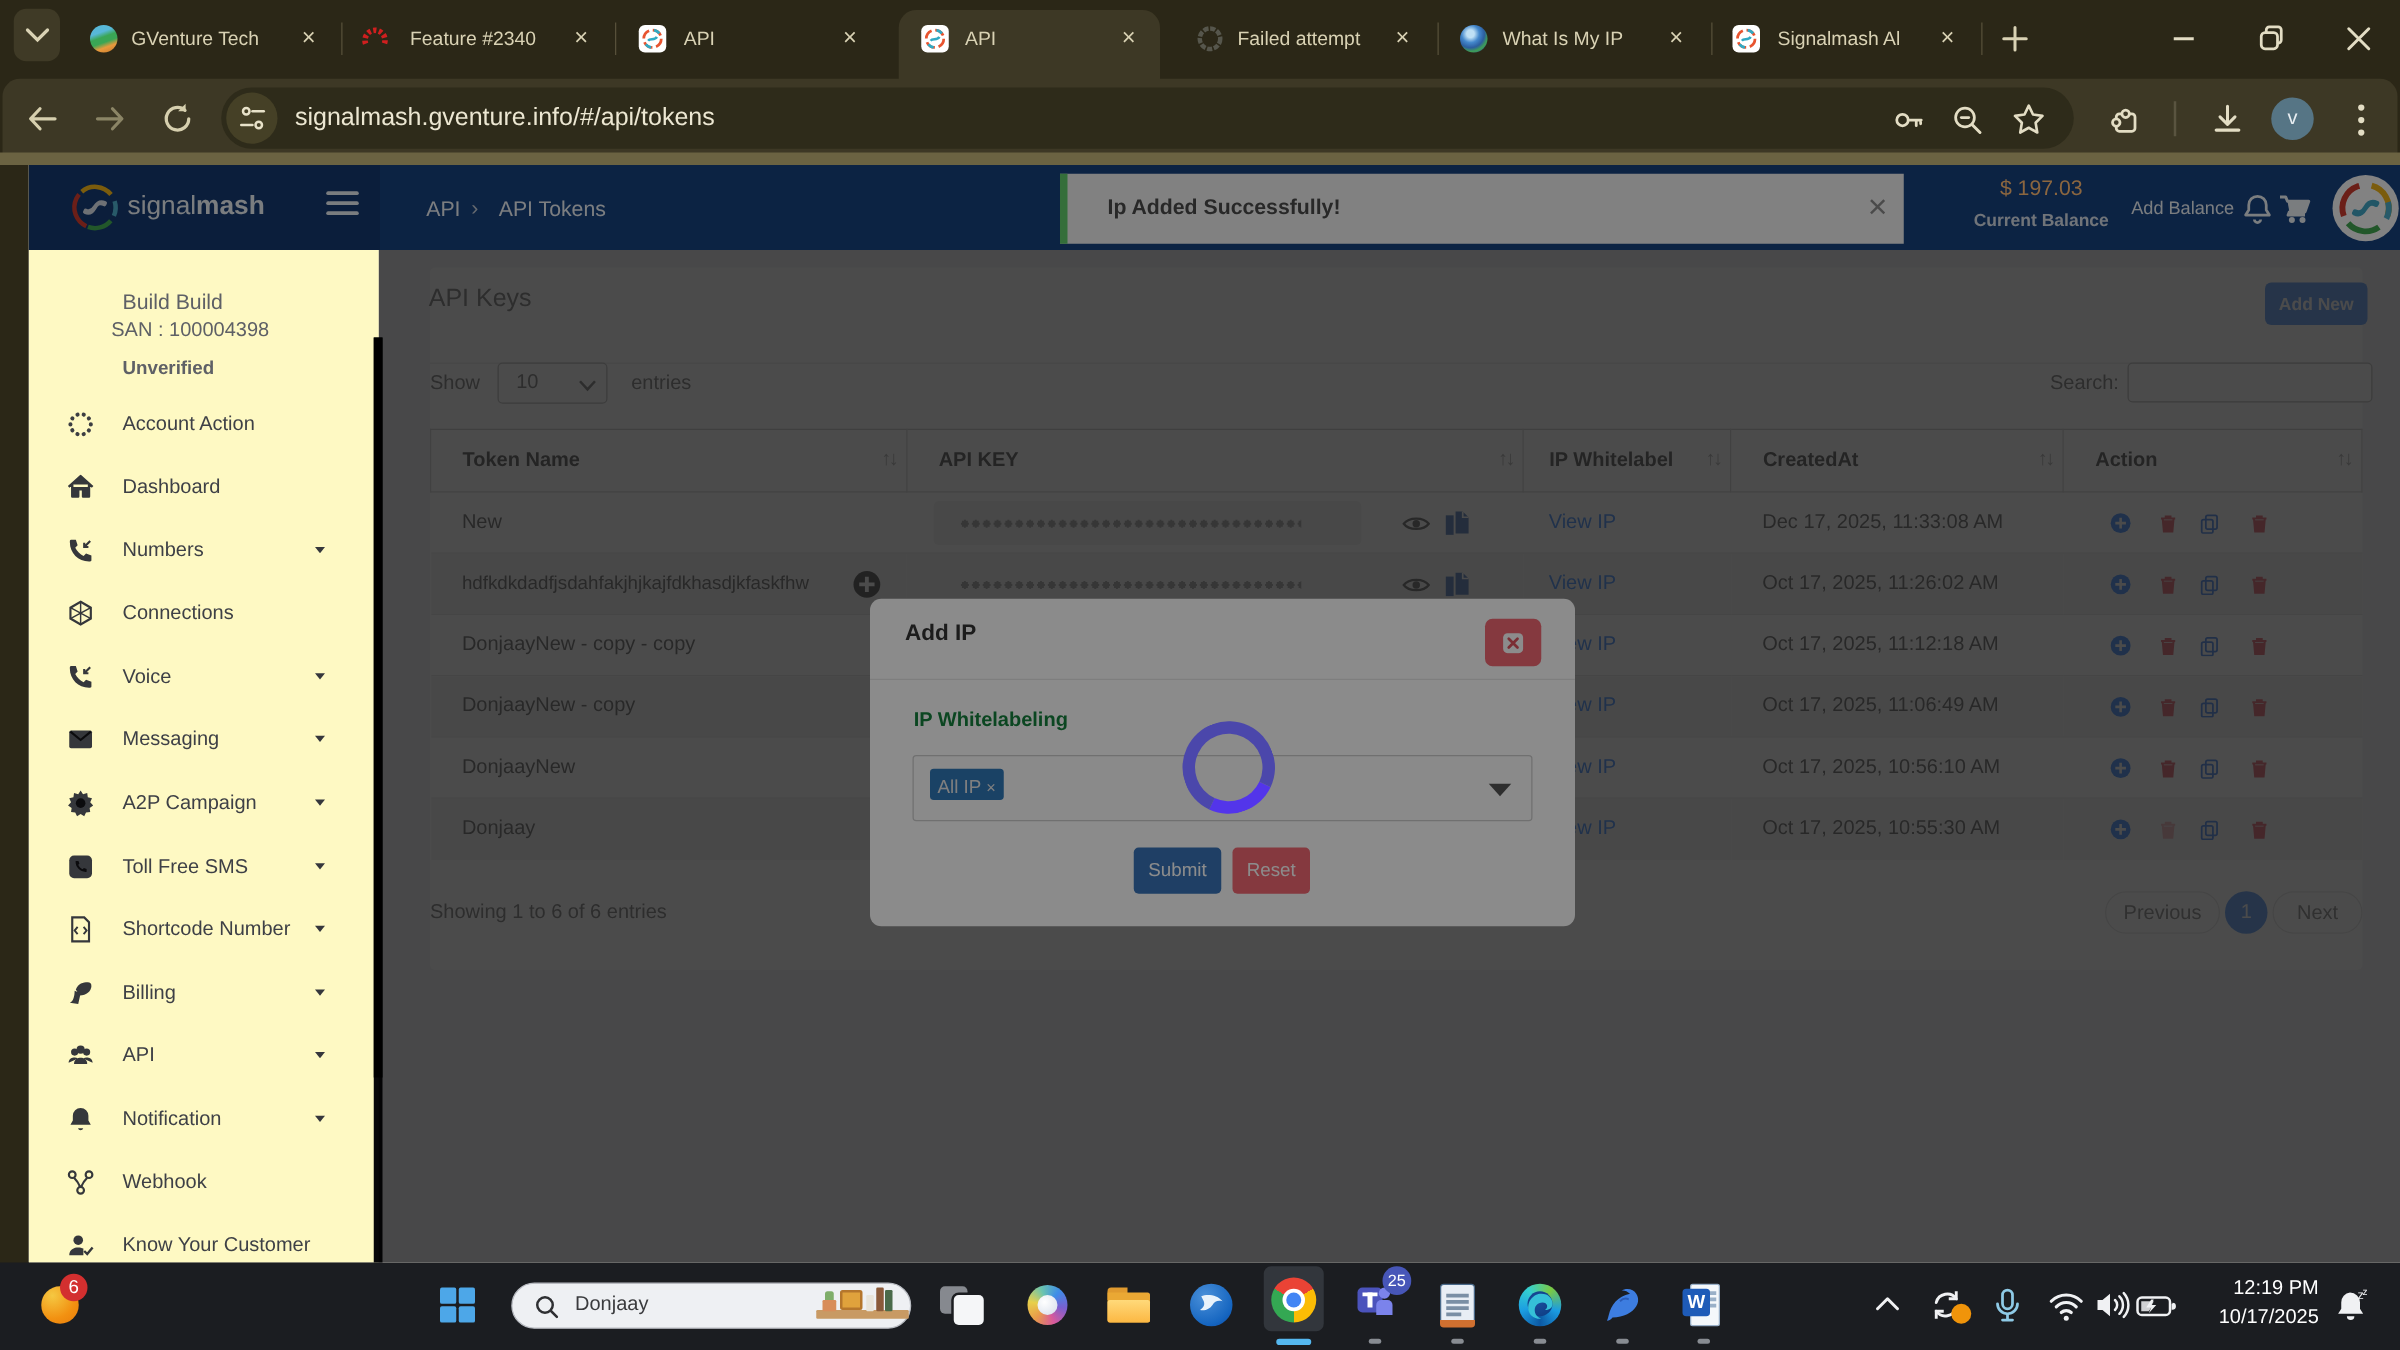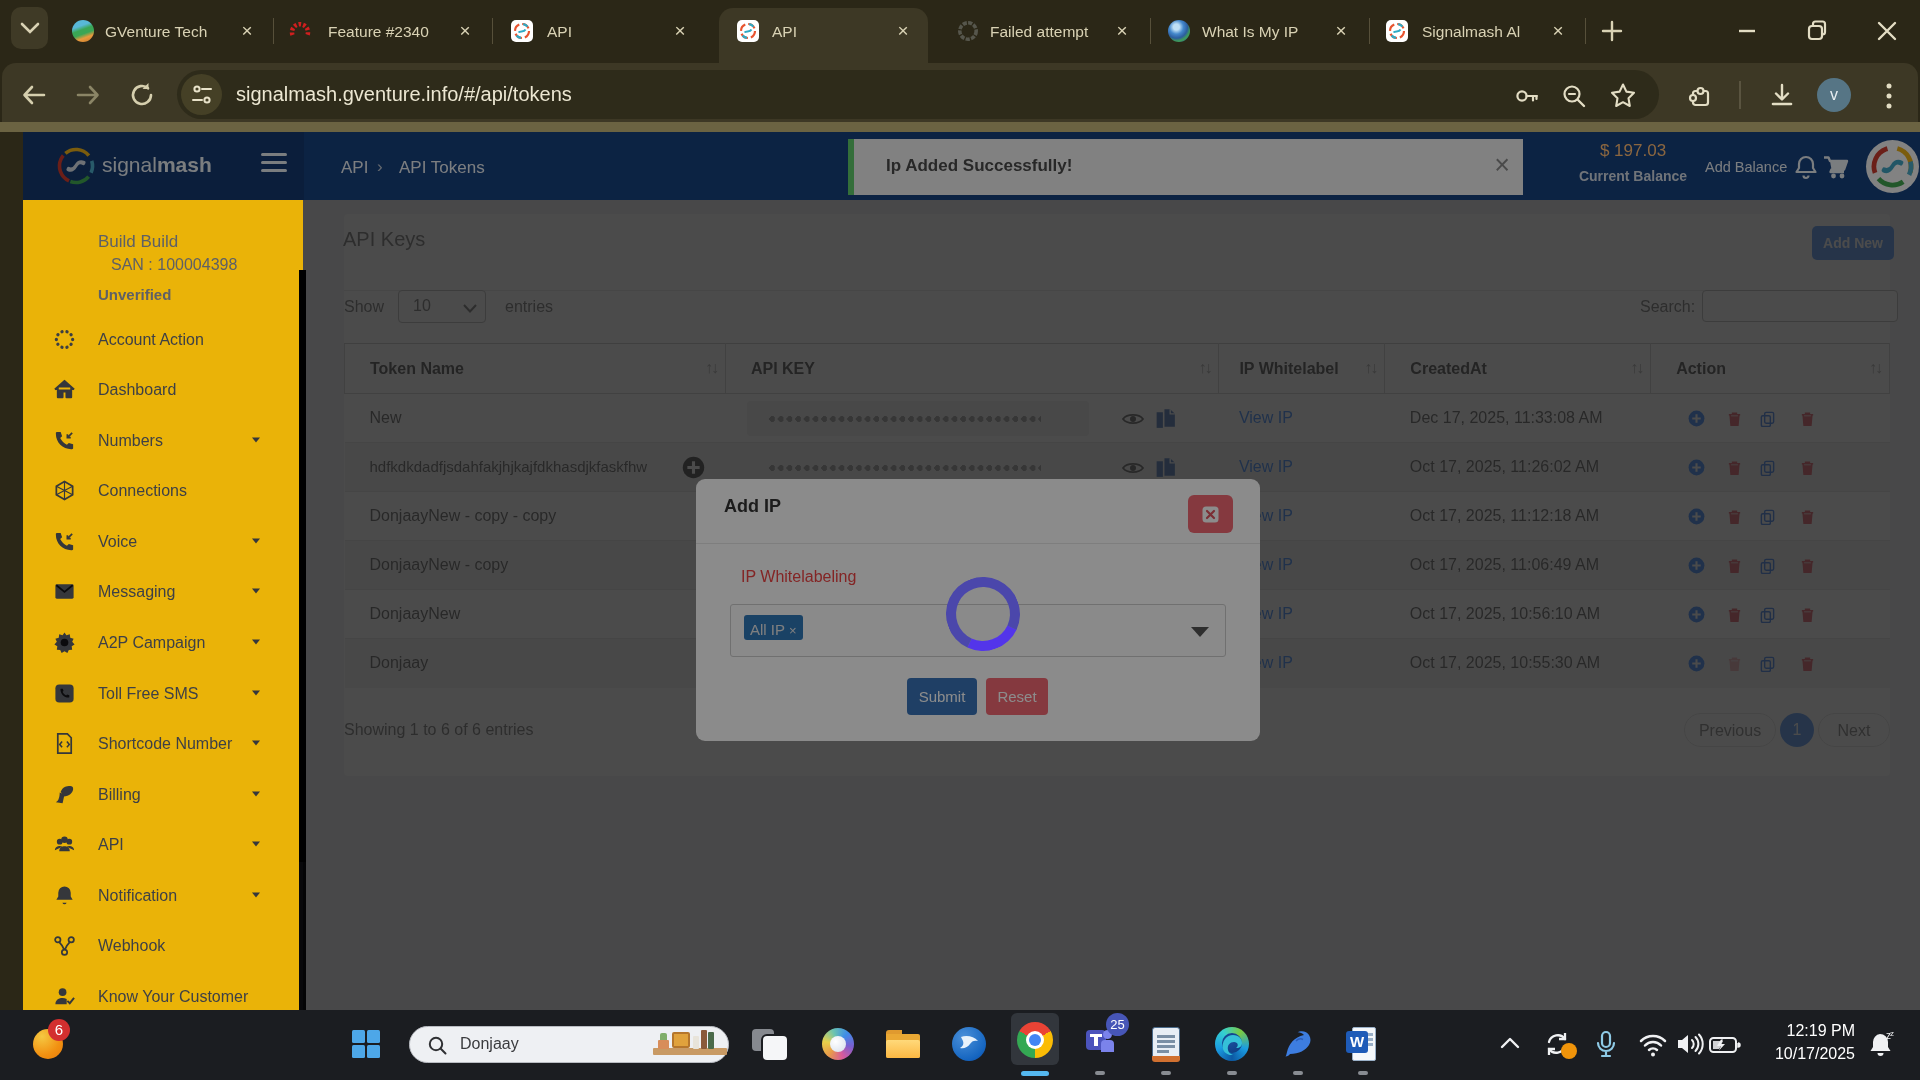--- a/index.html
+++ b/index.html
@@ -19,21 +19,21 @@
   #toolbarbox { position:absolute; left:2px; top:63px; width:1916px; height:69px; background:#3d3825; border-radius:14px 14px 0 0; }
   .navic { position:absolute; top:81px; }
   #activetab { position:absolute; left:719px; top:8px; width:209px; height:56px; background:#3d3825; border-radius:14px 14px 0 0; }
   #urlpill { position:absolute; left:177px; top:70px; width:1482px; height:49px; background:#2e2b1a; border-radius:25px; }
   #tunecirc { position:absolute; left:181px; top:74px; width:41px; height:41px; background:#454026; border-radius:50%; }
   #urltext { position:absolute; left:236px; top:70px; height:49px; line-height:49px; font-size:20px; color:#ece7d2; }
 
   
   #page { position:absolute; left:0; top:132px; width:1920px; height:878px; background:#fff; overflow:hidden;margin-left:23px; }
   #pghead { position:absolute; left:0; top:0; width:1920px; height:68px; background:#17407b; z-index:1; }
-  #sidebar { position:absolute; left:0; top:68px; width:280px; height:810px; background:#eab308; z-index:6; }
+  #sidebar { position:absolute; left:0; top:68px; width:280px; height:810px; background:#fef9c3; z-index:6; }
   #content { position:absolute; left:280px; top:68px; width:1640px; height:810px; background:#edeff2; z-index:1; }
 
   
   #backdrop { position:absolute; left:280px; top:68px; width:1640px; height:810px; background:rgba(81,81,81,0.68); z-index:5; }
   #toast { position:absolute; left:825px; top:7px; width:675px; height:56px; background:#ececec; border-left:6px solid #5fc86a; z-index:10; }
   #modal { position:absolute; left:673px; top:347px; width:564px; height:262px; background:#fdfdfd; border-radius:9px; z-index:10; }
   #dimB { position:absolute; left:0; top:0; width:1920px; height:68px; background:rgba(0,0,0,0.45); z-index:20; }
   #dimB2 { position:absolute; left:280px; top:68px; width:1640px; height:810px; background:rgba(0,0,0,0.45); z-index:20; }
   #spinner { position:absolute; left:923px; top:445px; width:74px; height:74px; border-radius:50%; border:10.5px solid #4b47ab; border-bottom-color:#5335ea; z-index:30; transform:rotate(-20deg); }
 
@@ -59,21 +59,21 @@
           background:radial-gradient(circle 2.9px at 4px 4px, #8a8a8a 99%, transparent); background-size:8.7px 8px; background-repeat:repeat-x; }
   .eye { position:absolute; left:396px; top:13px; width:24px; height:24px; }
   .cpy { position:absolute; left:428px; top:12px; width:25px; height:25px; }
   .ai { position:absolute; width:17px; height:17px; top:16px; }
   .a1 { left:37px; } .a2 { left:75px; } .a3 { left:108px; } .a4 { left:148px; }
 
   
   #mtitle { position:absolute; left:28px; top:17px; font-size:18px; font-weight:bold; color:#333; }
   #mclose { position:absolute; left:492px; top:16px; width:45px; height:38px; background:#f26873; border-radius:6px; }
   #mdiv { position:absolute; left:0px; top:64px; width:564px; height:1px; background:#e5e5e5; }
-  #mlabel { position:absolute; left:45px; top:89px; font-size:16px; color:#ef4444; }
+  #mlabel { position:absolute; left:35px; top:89px; font-size:16px; color:#15803d;font-weight:bold; }
   #mselect { position:absolute; left:34px; top:125px; width:496px; height:53px; border:1px solid #ccc; border-radius:3px; background:#fbfbfb; }
   #mtag { position:absolute; left:13px; top:10px; height:25px; background:#3078b8; border-radius:3px; color:#e8e8e8; font-size:15px; line-height:29px; padding:0 6px; }
   #mcaret { position:absolute; right:16px; top:22px; width:0; height:0; border-left:9px solid transparent; border-right:9px solid transparent; border-top:10px solid #555; }
   #msubmit { position:absolute; left:211px; top:199px; width:70px; height:37px; background:#3974b8; border-radius:4px; color:#fff; font-size:15px; text-align:center; line-height:37px; }
   #mreset { position:absolute; left:290px; top:199px; width:62px; height:37px; background:#f26873; border-radius:4px; color:#fff; font-size:15px; text-align:center; line-height:37px; }
 
   
   #taskbar { position:absolute; left:0; top:1010px; width:1920px; height:70px; background:#1b1d21; }
   .trayt { position:absolute; color:#fff; font-size:16px; text-align:right; }
 </style>
@@ -241,21 +241,21 @@
       <svg class="abs" style="left:1847px;top:12px" width="45" height="45" viewBox="0 0 40 40">
           <circle cx="20" cy="20" r="16.5" fill="none" stroke="#e0a818" stroke-width="4.2" stroke-dasharray="27 77" transform="rotate(-75 20 20)"></circle>
           <circle cx="20" cy="20" r="16.5" fill="none" stroke="#3f9e4d" stroke-width="4.2" stroke-dasharray="24 80" transform="rotate(55 20 20)"></circle>
           <circle cx="20" cy="20" r="16.5" fill="none" stroke="#4aa5c0" stroke-width="4.2" stroke-dasharray="12 92" transform="rotate(-15 20 20)"></circle>
           <circle cx="20" cy="20" r="16.5" fill="none" stroke="#c3392c" stroke-width="4.2" stroke-dasharray="27 77" transform="rotate(160 20 20)"></circle>
           <path d="M12 23.5 C16 25.5 18 23 19.5 20.5 C21 18 23 15 27.5 17.5 M12.5 22.5 C16.5 24.5 18.5 22 20 19.5 C21.5 17 23.5 14.5 28 16.5" fill="none" stroke="#3e9dbb" stroke-width="3.4" stroke-linecap="round"></path>
         </svg>
     </div>
     <div id="sidebar">
       <div class="sbtxt" style="left:75px;top:32px;font-size:17px;">Build Build</div>
-      <div class="sbtxt" style="left:88px;top:56px;font-size:16px;text-align:right;">SAN : 100004398</div>
+      <div class="sbtxt" style="left:66px;top:56px;font-size:16px;text-align:right;">SAN : 100004398</div>
       <div class="sbtxt" style="left:75px;top:86px;font-size:15px;font-weight:bold;">Unverified</div>
       <div class="mitem" style="top:114px;">
           <svg class="miic" viewBox="0 0 24 24">
             <circle cx="12" cy="12" r="8.5" fill="none" stroke="#3c3e42" stroke-width="3.4" stroke-dasharray="0.1 5.2" stroke-linecap="round"></circle>
           </svg>
           <div class="milab">Account Action</div>
         </div>
       <div class="mitem" style="top:164px;">
           <svg class="miic" viewBox="0 0 24 24">
             <path d="M2 12 L12 3 L22 12 M5 10 V20 H10 V14 H14 V20 H19 V10" fill="#35373b" stroke="#35373b" stroke-width="2" stroke-linejoin="round"></path>

